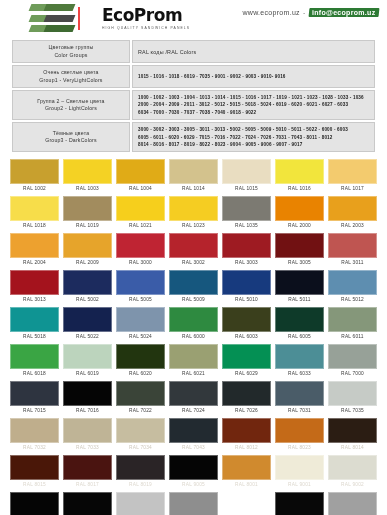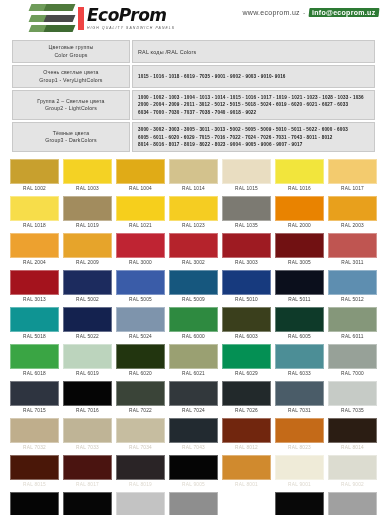--- a/index.html
+++ b/index.html
@@ -29,21 +29,21 @@
   .chev::before, .chev::after {
     content: ""; position: absolute; top: 0; height: 7px;
   }
   .chev::before { left: 0; width: 16px; background: #6f9c5a; transform: skewX(-22deg); }
   .chev::after  { left: 15px; width: 29px; transform: skewX(-22deg); }
   .chev.g::after { background: #4f7a3c; }
   .chev.d::after { background: #4a4a4a; }
   .chev.g2::before { background: #6f9c5a; }
   .chev.g2::after { background: #3f6b32; }
 
-  .logo-text { border-left: 6px solid #ef4444; padding-left: 3px; font-style: italic; }
+  .logo-text { border-left: 2px solid #ef4444; padding-left: 22px; }
   .logo-name {
     font-family: "DejaVu Sans", sans-serif;
     font-weight: bold; font-size: 17px; line-height: 17px;
     letter-spacing: -0.5px; color: #111;
   }
   .logo-sub {
     font-size: 3.4px; letter-spacing: 1.1px; color: #555;
     text-align: center; margin-top: 2px; white-space: nowrap;
   }
 

